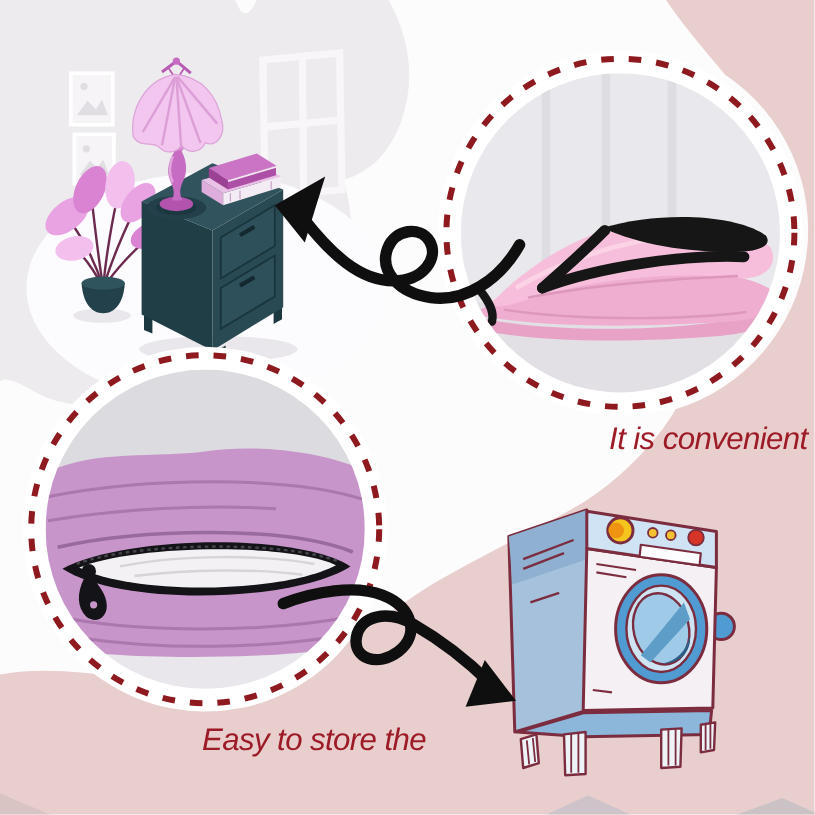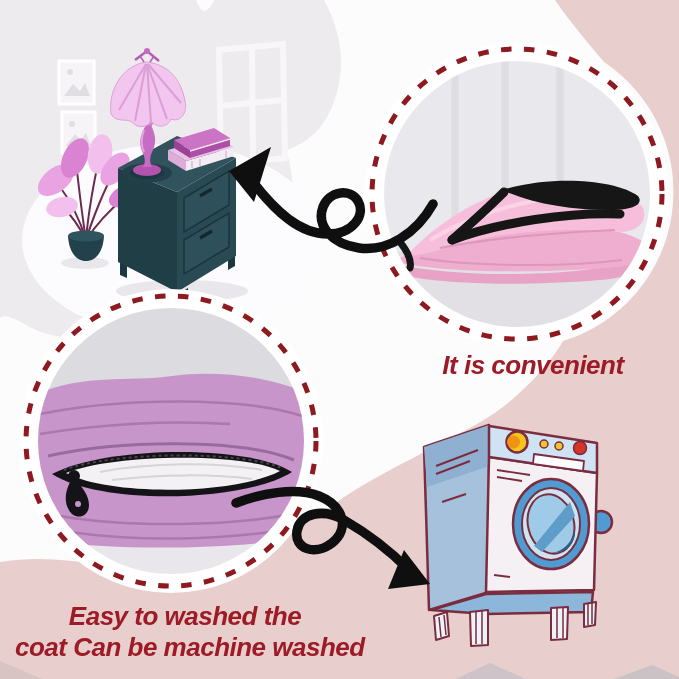--- a/index.html
+++ b/index.html
@@ -2,22 +2,22 @@
 <html><head>
 <meta charset="utf-8">
 <style>
   html,body{margin:0;padding:0;background:#fff;}
   .canvas{
     position:relative;width:679px;height:679px;overflow:hidden;
     background:#fdfcfd;font-family:"Liberation Sans",sans-serif;
   }
   .canvas svg{position:absolute;left:0;top:0;}
   .caption{
-    position:absolute;color:#9c1b26;font-style:italic;font-weight:700;
-    font-size:26px;line-height:31px;text-align:center;white-space:nowrap;
+    position:absolute;color:#9c1b26;font-style:italic;font-weight:400;
+    font-size:26px;line-height:31px;text-align:right;white-space:nowrap;
     letter-spacing:-0.5px;
   }
   .caption-store{left:393px;top:350px;width:280px;}
   .caption-wash{left:15px;top:601px;width:340px;}
 </style>
 </head>
 <body>
 
 <div class="canvas">
 
@@ -241,17 +241,16 @@
   <g fill="none" stroke="#0f0f0f" stroke-width="9.5" stroke-linecap="round">
     <path d="M236,503 C262,493 296,487 319,496 C344,506 350,529 332,543 C315,556 294,549 297,531 C300,513 323,508 344,520 C370,535 392,553 408,569"></path>
     <polygon points="430,584 404,550 388,589" fill="#0f0f0f" stroke="none"></polygon>
   </g>
 </svg>
 
   <div class="caption caption-store">
     <div>It is convenient</div>
   </div>
   <div class="caption caption-wash">
-    <div>Easy to washed the</div>
-    <div>coat Can be machine washed</div>
+    <div>Easy to store the</div>
   </div>
 
 </div>
 
 </body></html>

